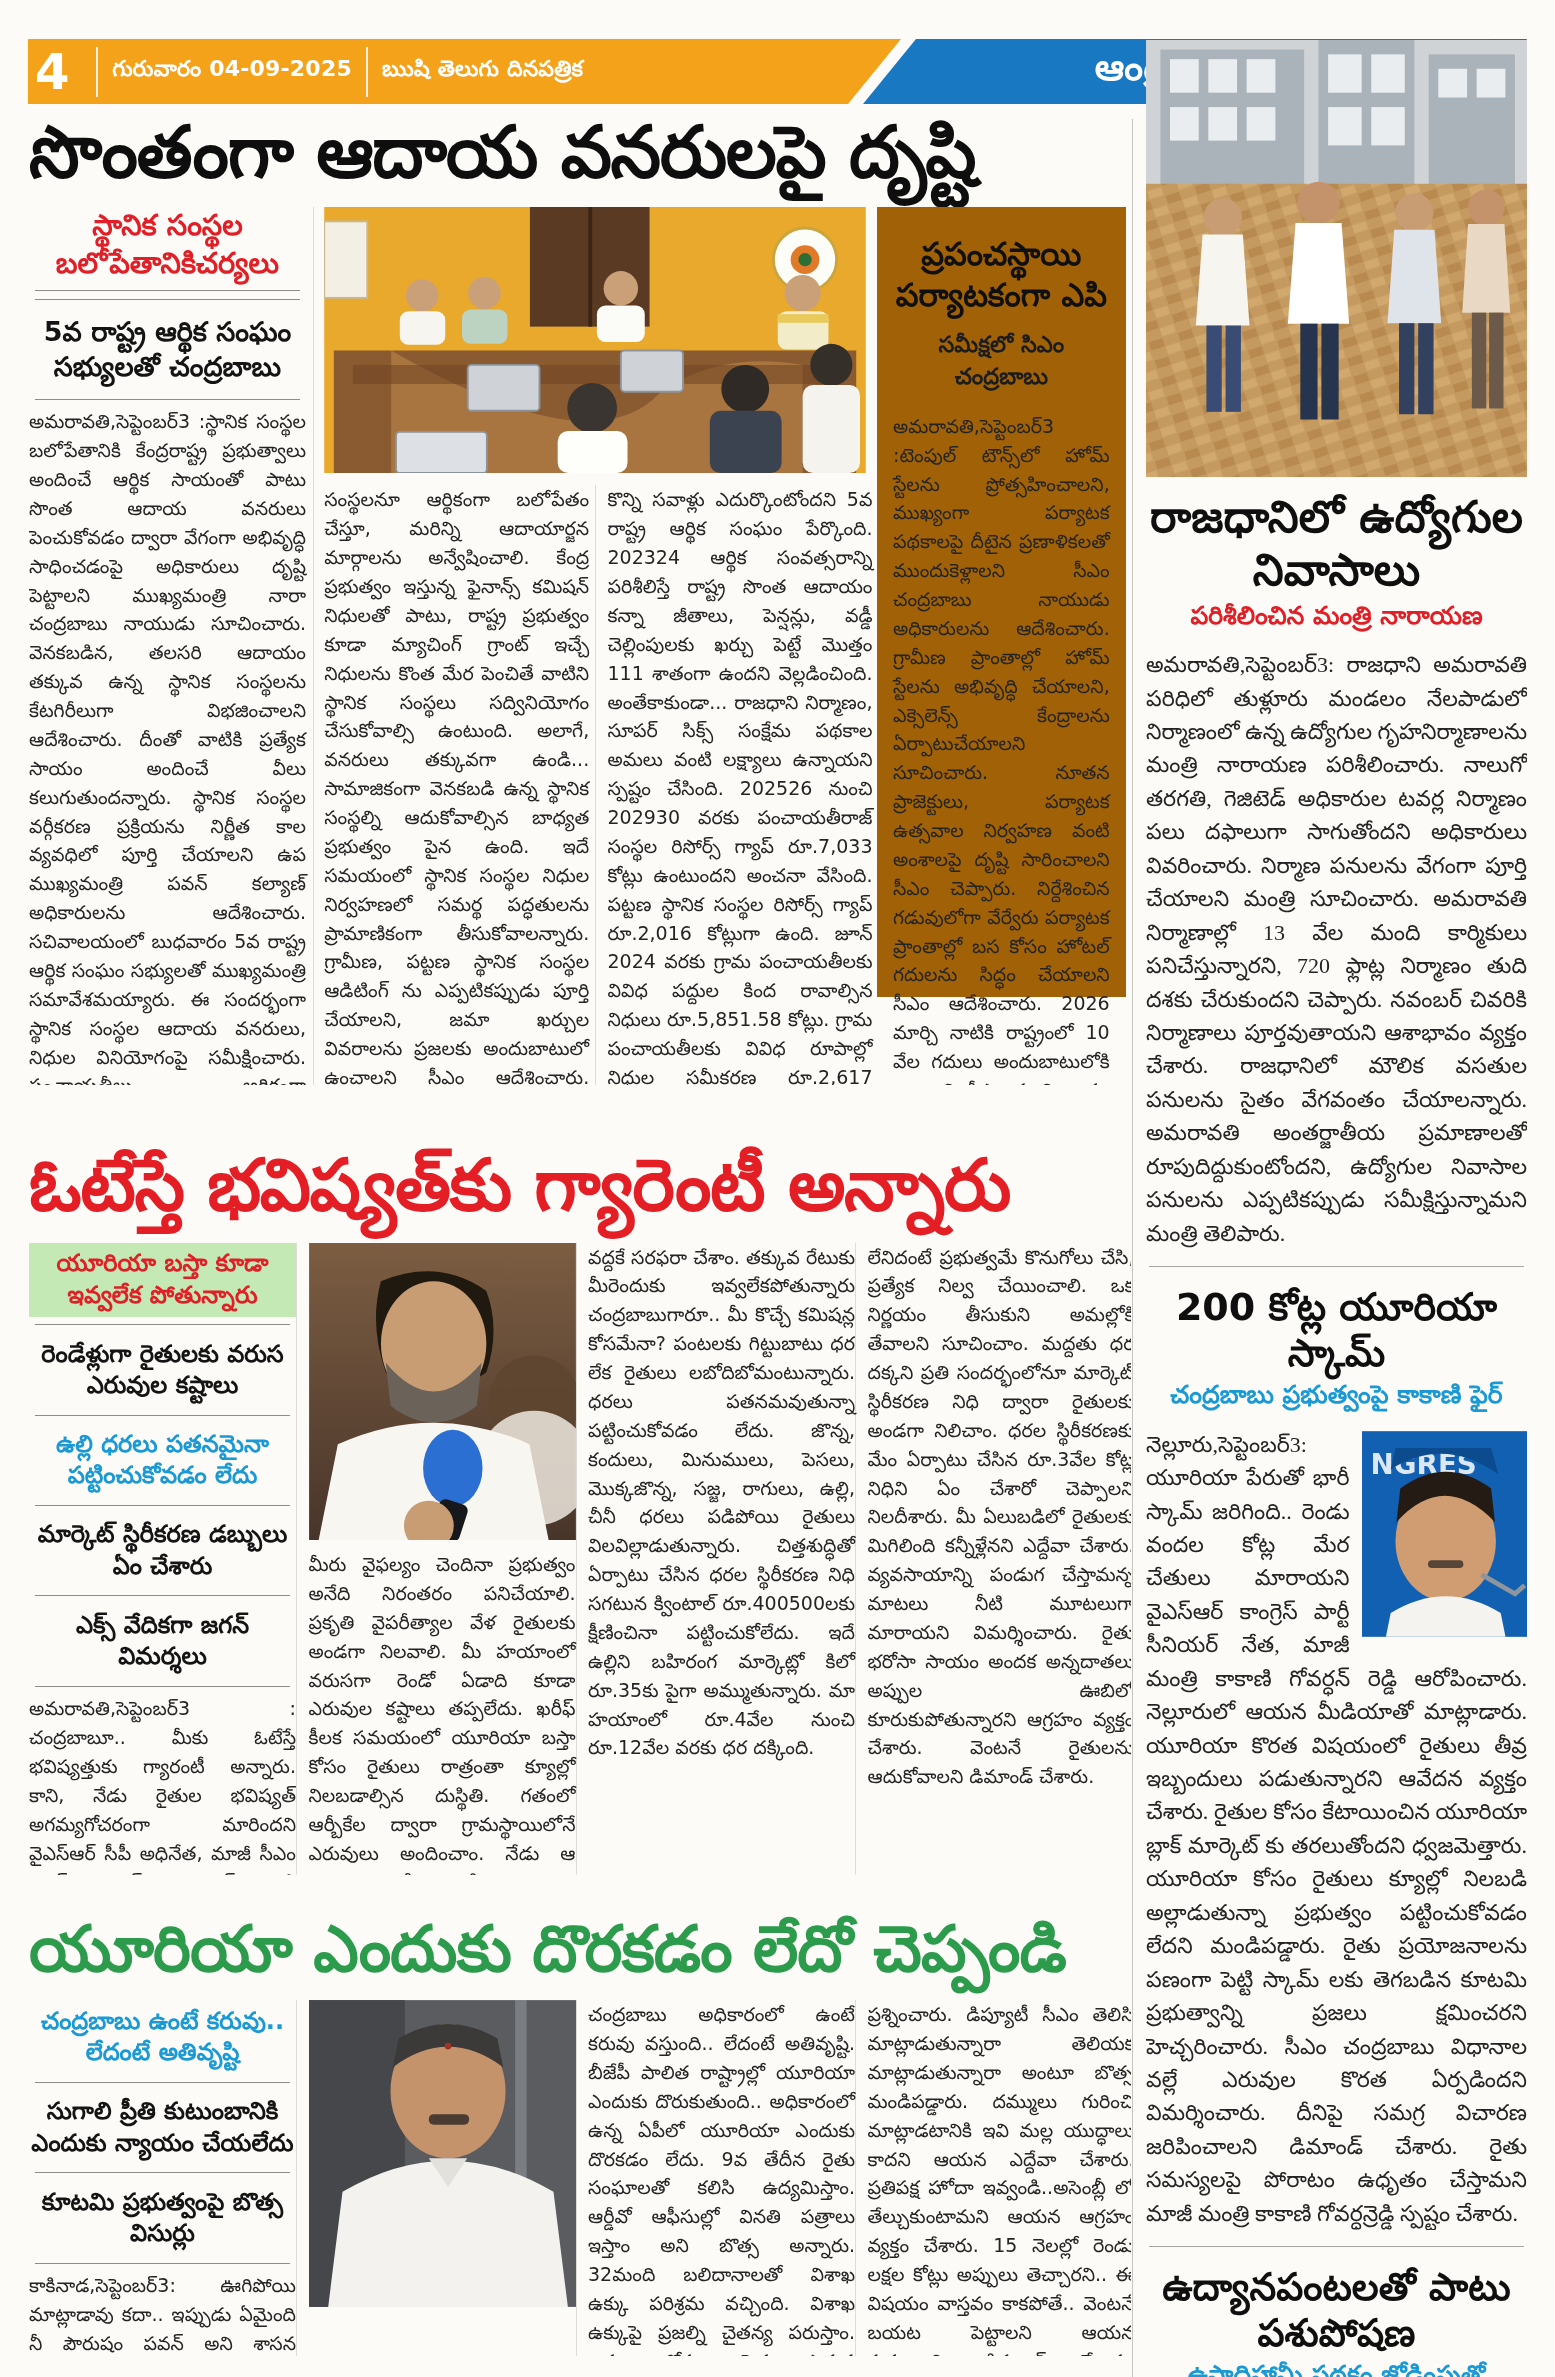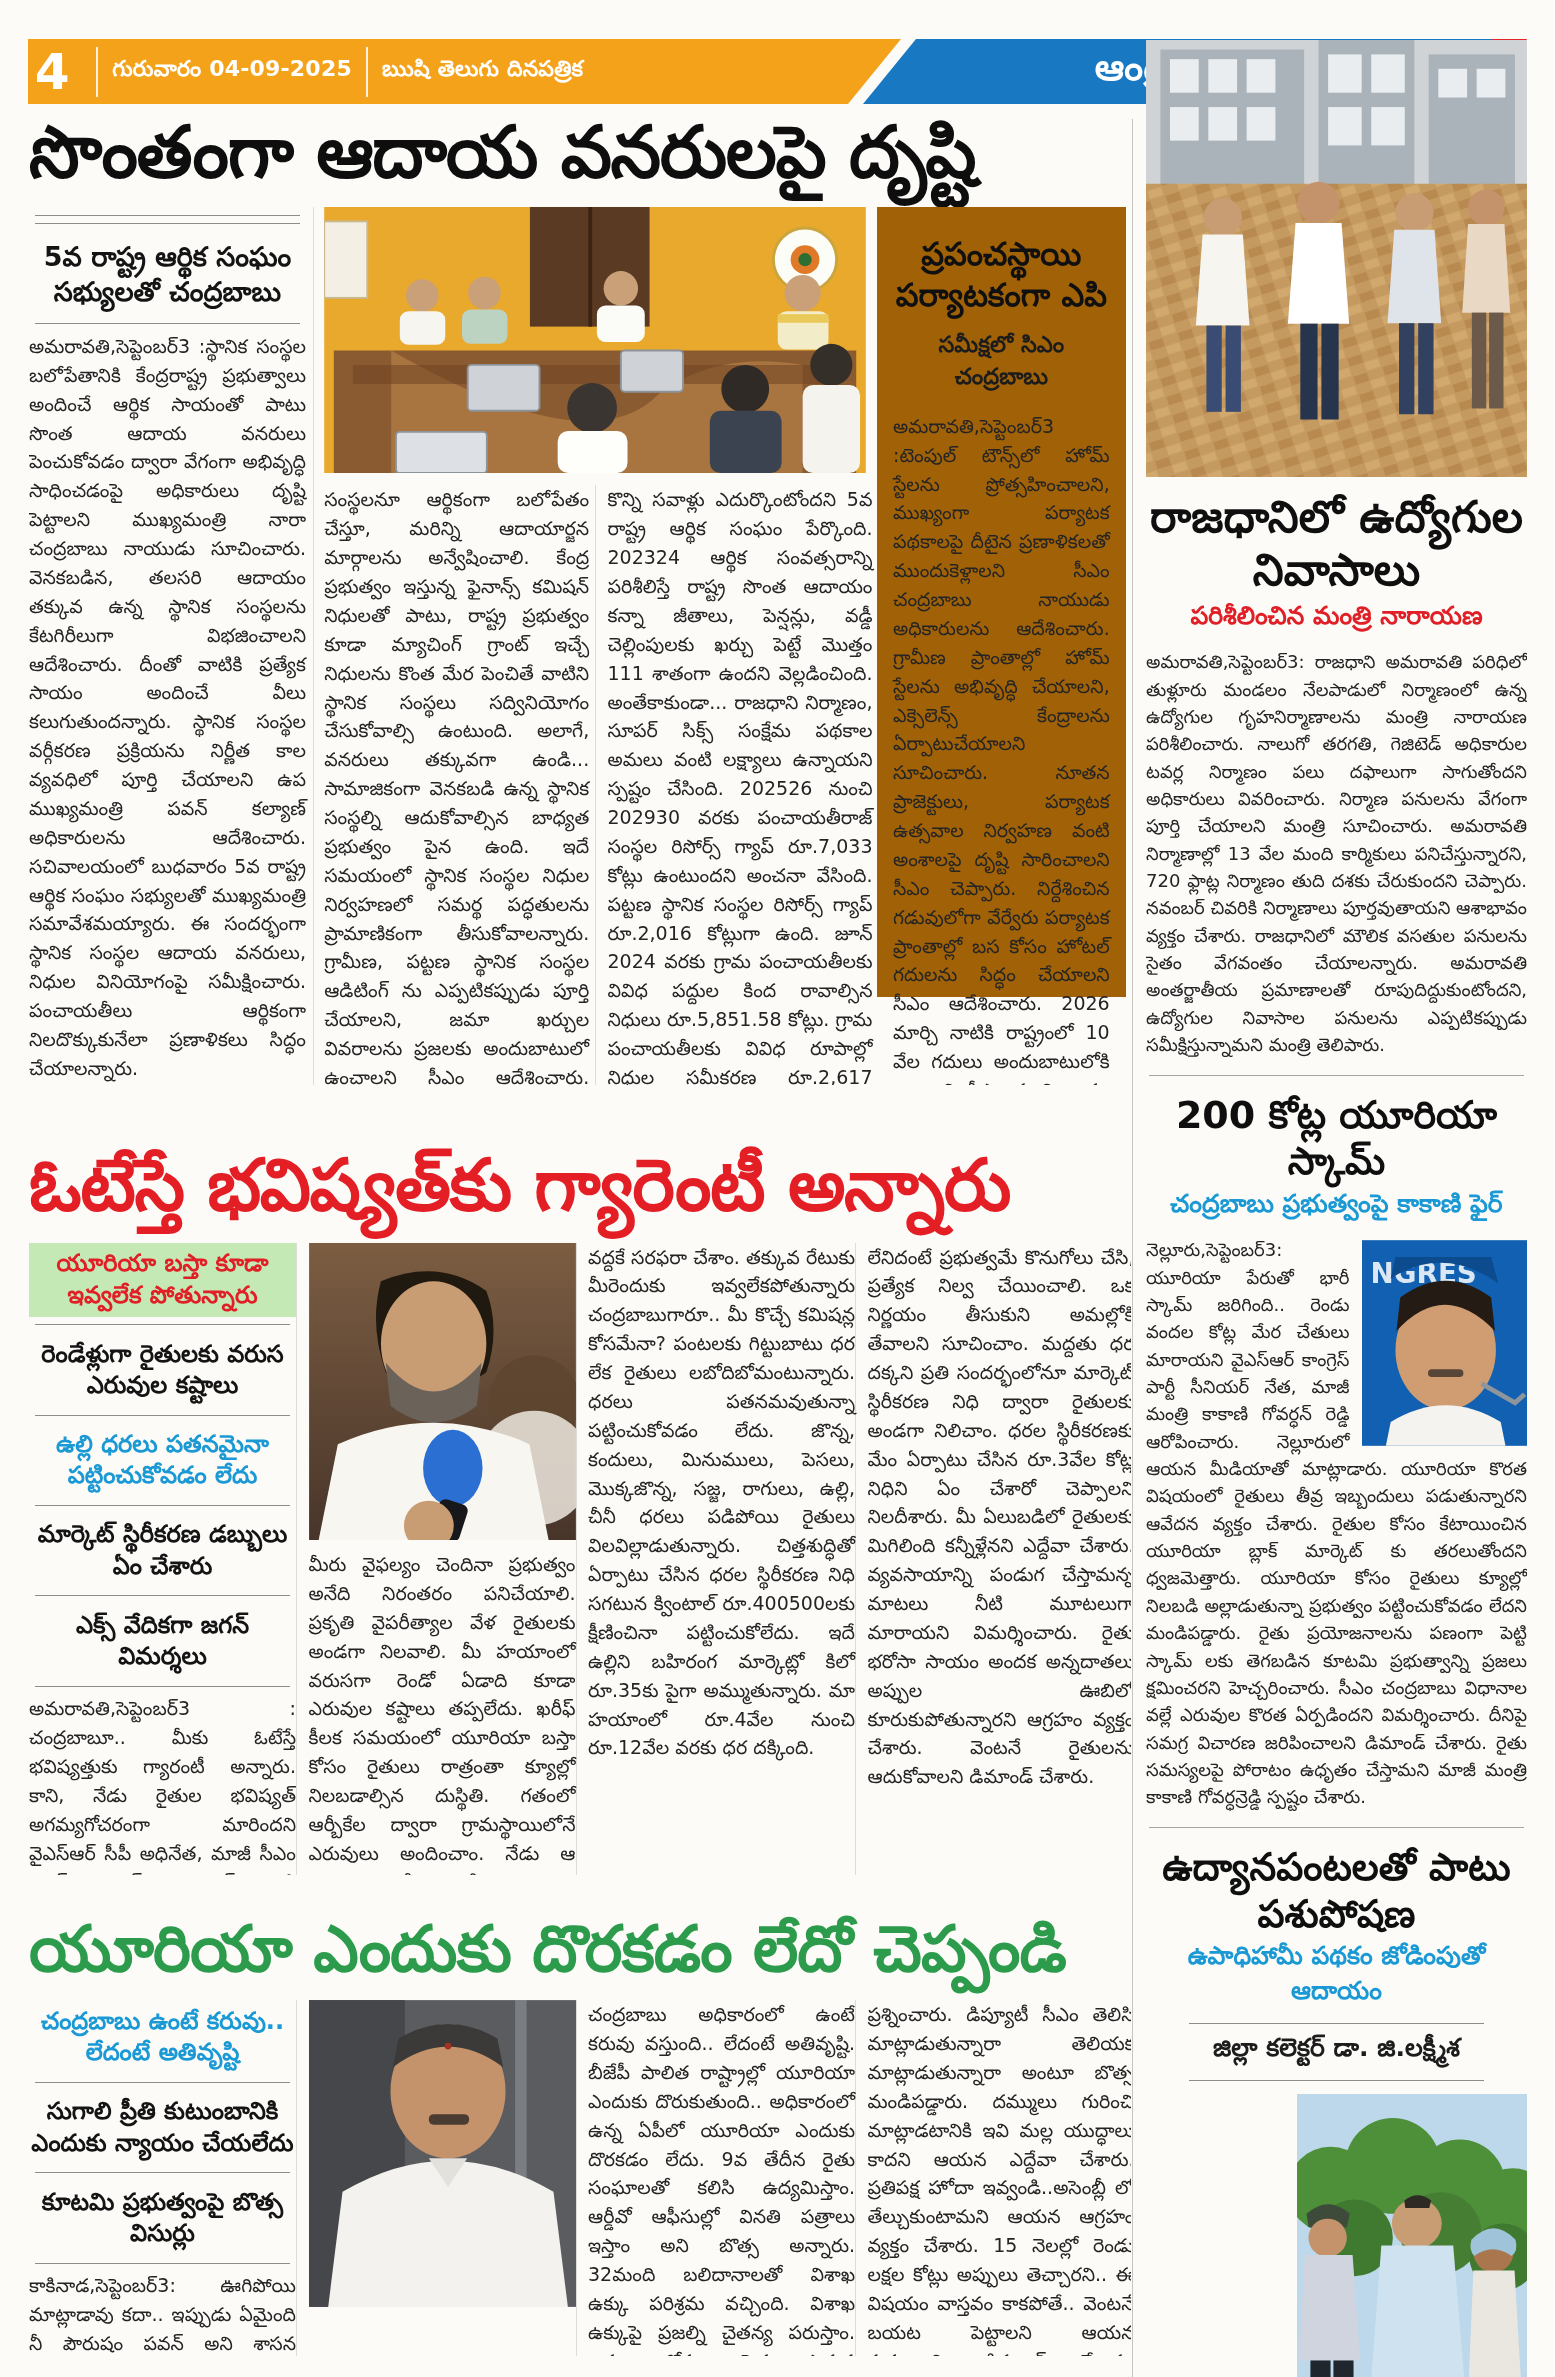--- a/index.html
+++ b/index.html
@@ -58,21 +58,21 @@
   .bottom .row4{height:356px;margin-top:17px;}
   
   .rail{position:absolute;left:1146px;top:40px;width:381px;height:2337px;overflow:hidden;}
   .rail-head{margin:12.5px 0 3.8px;font-size:44px;line-height:1.22;font-weight:800;text-align:center;color:#0f0f0f;}
   .rail-head-sm{font-size:38px;}
   .rail-deck{font-size:25px;font-weight:700;text-align:center;margin:3.8px 0 12.5px;}
   .red-t{color:#e01f26;}
   .blue-t{color:#1b99d5;}
   .rail-rule{border:0;border-top:1.4px solid #a8a6a1;margin:16.3px 2.9px;}
   .float-r{float:right;margin:3.8px 0 8.6px 12.5px;}
-  .rail .body-text{font-size:18px;}
+  .rail .body-text{font-size:22px;font-family:Liberation Serif, serif;}
   .deck-rule{border:0;border-top:1.4px solid #8f8d89;margin:4.8px 43px 8.6px;}
 </style>
 </head>
 <body>
 
 <div class="page">
 
   <header class="masthead">
     <div class="mast-orange">
       <span class="pageno">4</span>
@@ -86,20 +86,21 @@
     </div>
     <div class="mast-red"></div>
   </header>
 
   <div class="vsep"></div>
 
   <section class="lead">
     <h1 class="lead-headline">సొంతంగా ఆదాయ వనరులపై దృష్టి</h1>
     <div class="lead-row">
       <div class="lead-c1 colsep">
+        <div class="deck kicker">స్థానిక సంస్థల బలోపేతానికిచర్యలు</div>
         <hr class="rule">
         <hr class="rule">
         <div class="deck deck-lg">5వ రాష్ట్ర ఆర్థిక సంఘం సభ్యులతో చంద్రబాబు</div>
         <hr class="rule">
         <p class="body-text">అమరావతి,సెప్టెంబర్3 :స్థానిక సంస్థల బలోపేతానికి కేంద్రరాష్ట్ర ప్రభుత్వాలు అందించే ఆర్థిక సాయంతో పాటు సొంత ఆదాయ వనరులు పెంచుకోవడం ద్వారా వేగంగా అభివృద్ధి సాధించడంపై అధికారులు దృష్టి పెట్టాలని ముఖ్యమంత్రి నారా చంద్రబాబు నాయుడు సూచించారు. వెనకబడిన, తలసరి ఆదాయం తక్కువ ఉన్న స్థానిక సంస్థలను కేటగిరీలుగా విభజించాలని ఆదేశించారు. దీంతో వాటికి ప్రత్యేక సాయం అందించే వీలు కలుగుతుందన్నారు. స్థానిక సంస్థల వర్గీకరణ ప్రక్రియను నిర్ణీత కాల వ్యవధిలో పూర్తి చేయాలని ఉప ముఖ్యమంత్రి పవన్ కల్యాణ్ అధికారులను ఆదేశించారు. సచివాలయంలో బుధవారం 5వ రాష్ట్ర ఆర్థిక సంఘం సభ్యులతో ముఖ్యమంత్రి సమావేశమయ్యారు. ఈ సందర్భంగా స్థానిక సంస్థల ఆదాయ వనరులు, నిధుల వినియోగంపై సమీక్షించారు. పంచాయతీలు ఆర్థికంగా నిలదొక్కుకునేలా ప్రణాళికలు సిద్ధం చేయాలన్నారు.</p>
       </div>
 
       <div class="lead-mid">
         <svg class="photo-frame" width="542" height="266" viewBox="0 0 1132 556">
           <rect width="1132" height="556" fill="#e9a92c"></rect>

